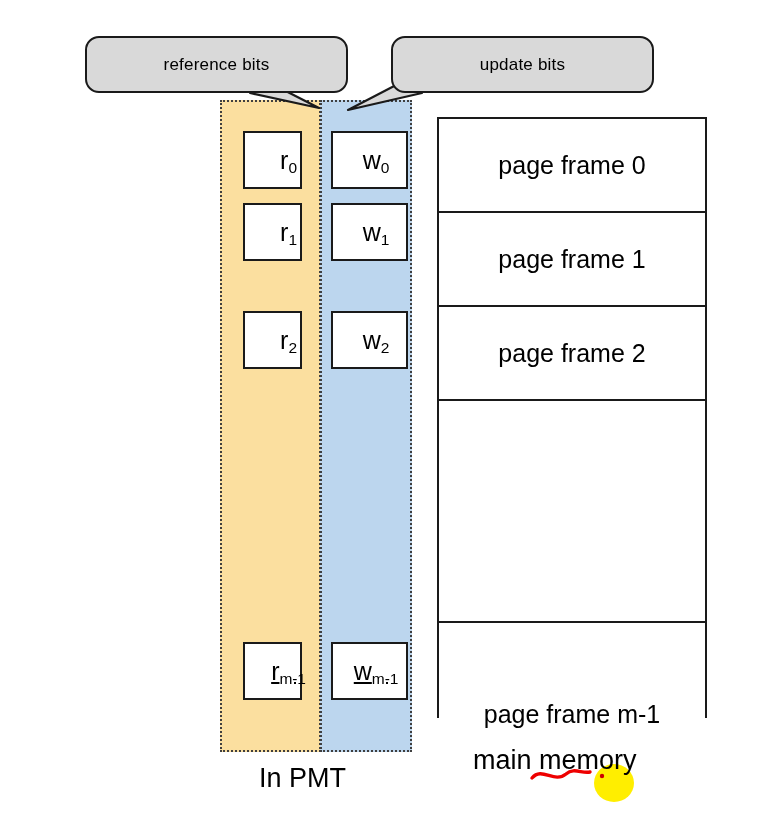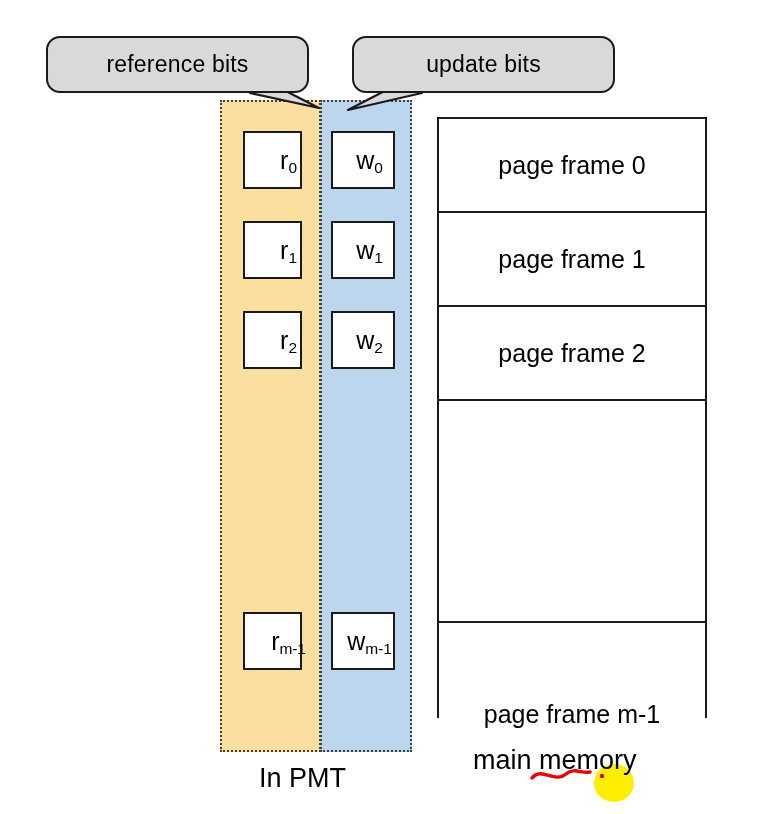--- a/index.html
+++ b/index.html
@@ -24,24 +24,25 @@
   
   .callout {
     position: absolute;
     background: #d9d9d9;
     border: 2.5px solid #1a1a1a;
     border-radius: 14px;
     box-sizing: border-box;
     display: flex;
     align-items: center;
     justify-content: center;
-    font-size: 23px;
+    font-size: 17px;
     color: #000000;
     letter-spacing: 0.2px;
     z-index: 6;
+    margin-left: 39px;
   }
   #callout-reference { left: 46px;  top: 36px; width: 263px; height: 57px; }
   #callout-update    { left: 352px; top: 36px; width: 263px; height: 57px; }
 
   .callout-tail {
     position: absolute;
     z-index: 5;
     overflow: visible;
   }
 
@@ -83,26 +84,26 @@
   }
   .bit-label sub {
     font-size: 0.62em;
     line-height: 0;
     vertical-align: baseline;
     position: relative;
     top: 0.28em;
     letter-spacing: -0.1px;
   }
   .r-box { left: 243px; width: 59px; padding-left: 32px; }
-  .w-box { left: 331px; width: 64px; padding-left: 13px; }
+  .w-box { left: 331px; width: 77px; padding-left: 13px; }
 
   .row-0    { top: 131px; height: 58px; }
-  .row-1    { top: 221px; height: 58px; text-align: center; }
+  .row-1    { top: 203px; height: 58px; text-align: center; }
   .row-2    { top: 311px; height: 58px; }
-  .row-last { top: 612px; height: 58px; }
+  .row-last { top: 642px; height: 58px; text-decoration: underline; }
 
   
   #memory-table {
     position: absolute;
     left: 437px;
     top: 117px;
     width: 270px;
     height: 601px;
     box-sizing: border-box;
     border: 2px solid #1a1a1a;

